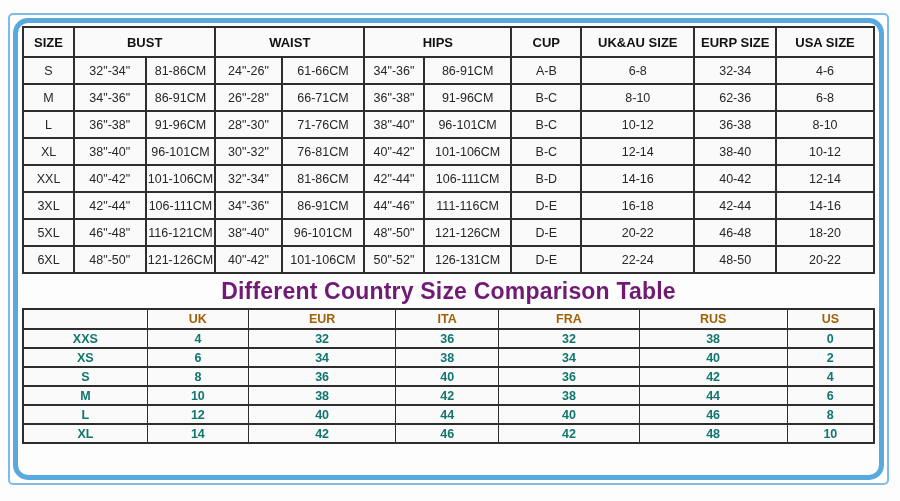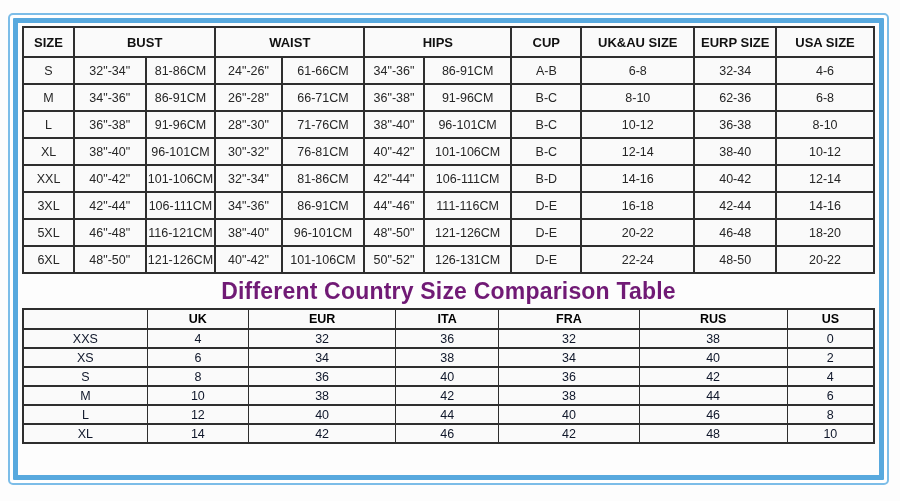--- a/index.html
+++ b/index.html
@@ -22,21 +22,21 @@
     right: 11px;
     bottom: 16px;
     border: 2px solid #7cbde8;
     border-radius: 5px;
     padding: 3px;
     box-sizing: border-box;
     background: #ffffff;
   }
   .frame-inner {
     border: 5px solid #58a9de;
-    border-radius: 1px;
+    border-radius: 15px;
     box-sizing: border-box;
     height: 100%;
     background: #fdfdfd;
     padding: 3px 4px 0 4px;
     display: flex;
     flex-direction: column;
   }
   table {
     width: 100%;
     border-collapse: collapse;
@@ -81,29 +81,30 @@
     border: 2px solid #2e2e2e;
   }
   .comp-table th, .comp-table td {
     border-top: 2px solid #2e2e2e;
     border-bottom: 2px solid #2e2e2e;
     border-left: 1.5px solid #2e2e2e;
     border-right: 1.5px solid #2e2e2e;
     text-align: center;
     vertical-align: middle;
     background: #fafafa;
-    color: #0f172a;
+    color: #0f766e;
     padding: 0;
     white-space: nowrap;
+    font-weight: bold;
   }
   .comp-table th {
     height: 18px;
     font-size: 12.5px;
     font-weight: bold;
-    color: #000000;
+    color: #a16207;
   }
   .comp-table td {
     height: 17px;
     font-size: 12.5px;
   }
 </style>
 </head>
 <body>
 
 <div class="page">

